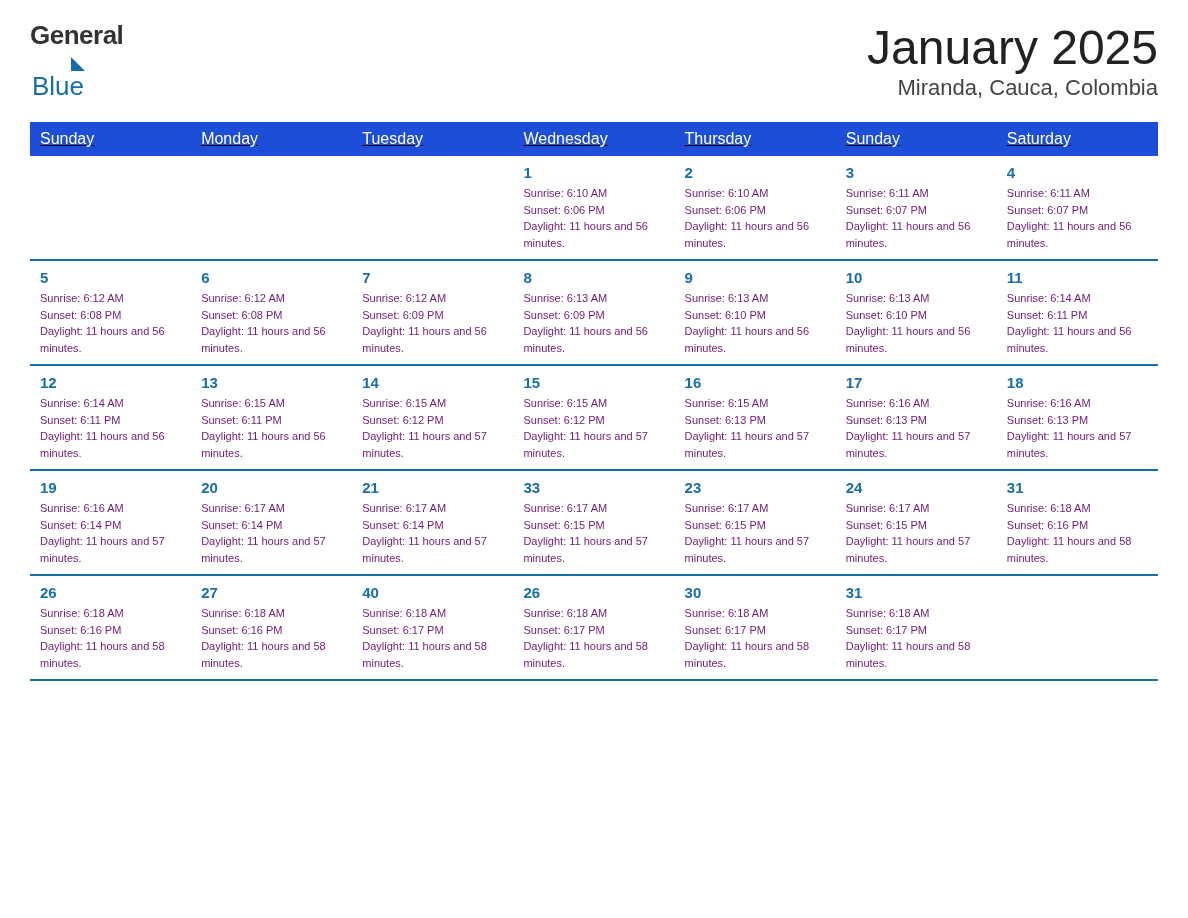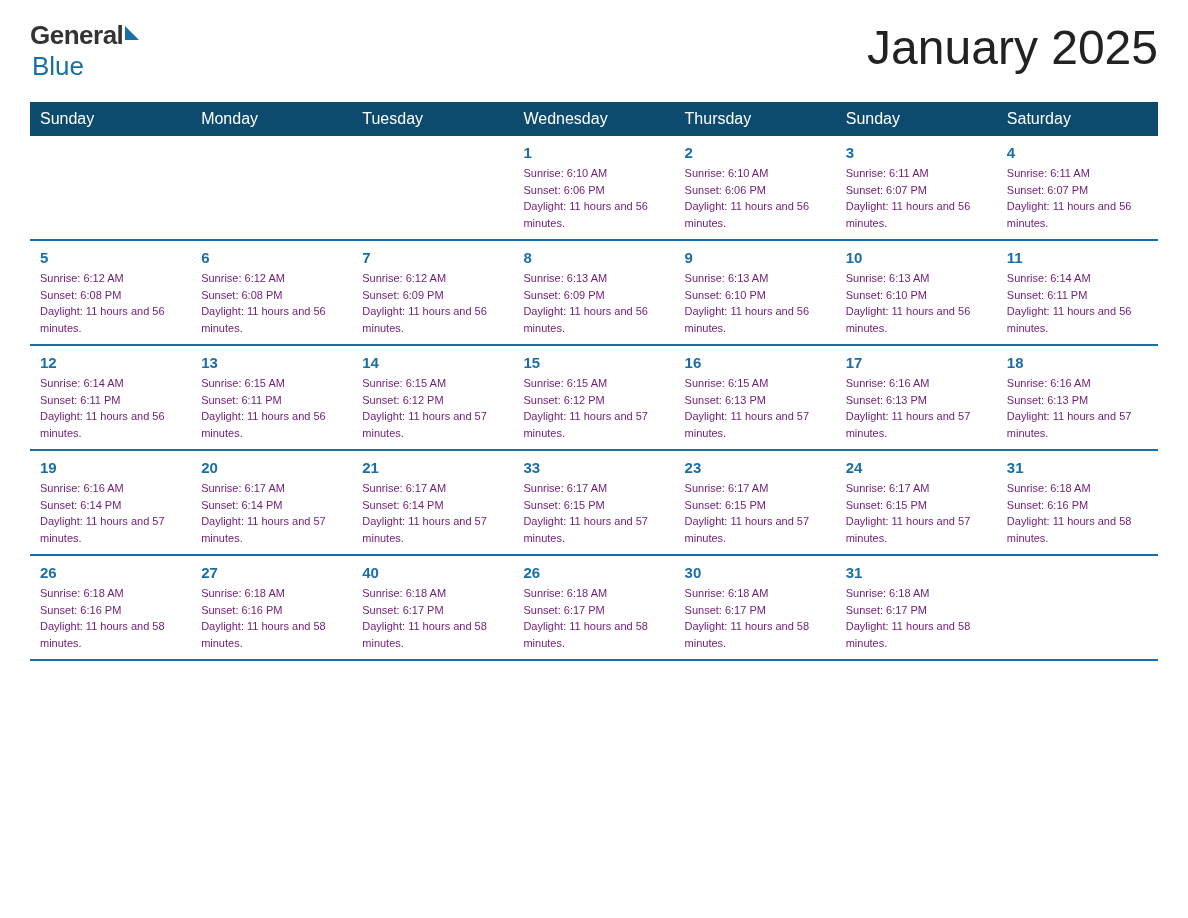--- a/index.html
+++ b/index.html
@@ -16,21 +16,22 @@
       align-items: flex-start;
       margin-bottom: 20px;
     }
     .logo {
       display: flex;
       flex-direction: column;
       align-items: flex-start;
     }
     .logo-top {
       display: flex;
-      align-items: flex-start;
+      align-items: center;
+      flex-direction: column;
     }
     .logo-general {
       font-size: 26px;
       font-weight: bold;
       color: #333;
       letter-spacing: -0.5px;
     }
     .logo-arrow {
       width: 0;
       height: 0;
@@ -58,21 +59,22 @@
     .title-area h2 {
       font-size: 22px;
       font-weight: normal;
       color: #444;
     }
     .calendar {
       width: 100%;
       border-collapse: collapse;
     }
     .calendar thead tr {
-      background-color: #0c4a6e;
+      background-color: #1d4ed8;
+      text-decoration: underline;
     }
     .calendar thead th {
       color: #fff;
       font-size: 16px;
       font-weight: normal;
       padding: 8px 10px;
       text-align: left;
       border: none;
     }
     .calendar tbody tr {
@@ -108,20 +110,21 @@
 <div class="header">
   <div class="logo">
     <div class="logo-top">
       <span class="logo-general">General</span>
       <div class="logo-arrow"></div>
     </div>
     <span class="logo-blue">Blue</span>
   </div>
   <div class="title-area">
     <h1>January 2025</h1>
+    <h2>Miranda, Cauca, Colombia</h2>
   </div>
 </div>
 
 <table class="calendar">
   <thead>
     <tr>
     <th>Sunday</th>
         <th>Monday</th>
         <th>Tuesday</th>
         <th>Wednesday</th>

